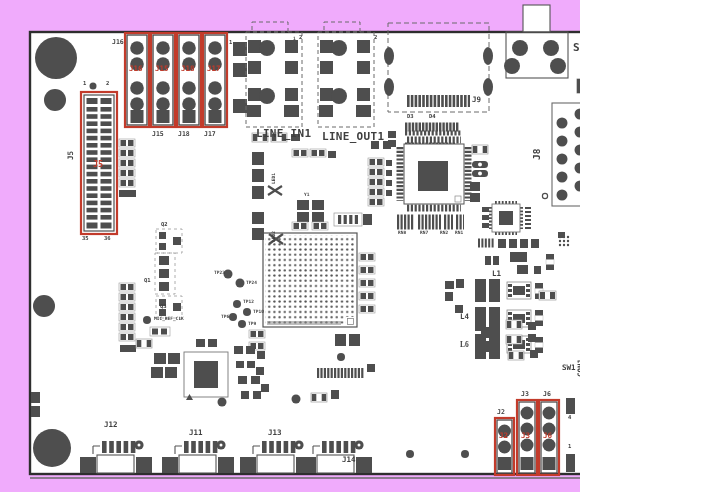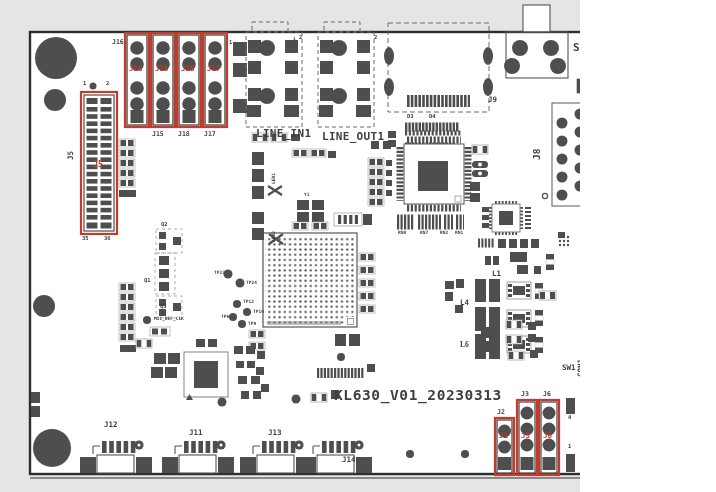--- a/index.html
+++ b/index.html
@@ -1,16 +1,16 @@
 <!DOCTYPE html>
 <html><head>
 <meta charset="utf-8">
 <style>
   html,body{margin:0;padding:0;background:#ffffff;}
-  .stage{position:relative;width:580px;height:492px;background:#e5e5e5;overflow:hidden;
+  .stage{position:relative;width:580px;height:492px;background:#f0abfc;overflow:hidden;
          font-family:"DejaVu Sans Mono","Liberation Mono",monospace;}
   .stage svg{position:absolute;left:0;top:0;}
   .lbl{position:absolute;color:#3f3f3f;font-weight:bold;line-height:1;white-space:nowrap;
        font-family:"DejaVu Sans Mono","Liberation Mono",monospace;}
   .red{color:#c23b2b;}
   .f4{font-size:4.5px;}
   .f5{font-size:5.5px;}
   .f6{font-size:6.5px;}
   .f7{font-size:7.5px;}
   .f8{font-size:8.5px;}
@@ -524,21 +524,21 @@
 <span class="lbl f5" style="left:106px;top:81px;">2</span>
 <span class="lbl f5" style="left:82px;top:236px;">35</span>
 <span class="lbl f5" style="left:104px;top:236px;">36</span>
 
 <span class="lbl f11" style="left:256px;top:128px;">LINE_IN1</span>
 <span class="lbl f11" style="left:322px;top:131px;">LINE_OUT1</span>
 <span class="lbl f4" style="left:293px;top:37px;">1</span>
 <span class="lbl f5" style="left:299px;top:35px;">2</span>
 <span class="lbl f5" style="left:374px;top:35px;">2</span>
 
-<span class="lbl f7" style="left:488px;top:96px;">J9</span>
+<span class="lbl f7" style="left:472px;top:96px;">J9</span>
 <span class="lbl f5" style="left:407px;top:114px;">D3</span>
 <span class="lbl f5" style="left:429px;top:114px;">D4</span>
 
 <span class="lbl f11" style="left:573px;top:42px;">S1</span>
 <span class="lbl f9 rot" style="left:532px;top:160px;">J8</span>
 <span class="lbl f8 rot" style="left:645px;top:276px;">J1</span>
 <span class="lbl f7 rot" style="left:577px;top:377px;">CON1</span>
 
 <span class="lbl f7" style="left:562px;top:364px;">SW1</span>
 <span class="lbl f5" style="left:568px;top:415px;">4</span>
@@ -551,21 +551,20 @@
 <span class="lbl f6" style="left:543px;top:391px;">J6</span>
 <span class="lbl f7 red" style="left:499px;top:432px;">J2</span>
 <span class="lbl f7 red" style="left:521px;top:432px;">J3</span>
 <span class="lbl f7 red" style="left:543px;top:432px;">J6</span>
 
 <span class="lbl f7" style="left:104px;top:421px;">J12</span>
 <span class="lbl f7" style="left:189px;top:429px;">J11</span>
 <span class="lbl f7" style="left:268px;top:429px;">J13</span>
 <span class="lbl f7" style="left:342px;top:456px;">J14</span>
 
-<span class="lbl f14" style="left:334px;top:388px;">KL630_V01_20230313</span>
 
 <span class="lbl f5" style="left:161px;top:222px;">Q2</span>
 <span class="lbl f5" style="left:144px;top:278px;">Q1</span>
 <span class="lbl f5" style="left:160px;top:304px;">Q3</span>
 <span class="lbl f4" style="left:154px;top:317px;">MIC_REF_CLK</span>
 <span class="lbl f4" style="left:304px;top:193px;">Y1</span>
 <span class="lbl f4 rot" style="left:272px;top:184px;">LED1</span>
 <span class="lbl f4 rot" style="left:272px;top:242px;">LED2</span>
 
 <span class="lbl f4" style="left:214px;top:271px;">TP23</span>
@@ -574,16 +573,16 @@
 <span class="lbl f4" style="left:253px;top:310px;">TP10</span>
 <span class="lbl f4" style="left:221px;top:315px;">TP6</span>
 <span class="lbl f4" style="left:248px;top:322px;">TP9</span>
 
 <span class="lbl f4" style="left:398px;top:231px;">RN8</span>
 <span class="lbl f4" style="left:420px;top:231px;">RN7</span>
 <span class="lbl f4" style="left:440px;top:231px;">RN2</span>
 <span class="lbl f4" style="left:455px;top:231px;">RN1</span>
 
 <span class="lbl f7" style="left:492px;top:270px;">L1</span>
-<span class="lbl f7" style="left:460px;top:299px;">L4</span>
+<span class="lbl f7" style="left:460px;top:313px;">L4</span>
 <span class="lbl f7" style="left:460px;top:341px;font-family:Liberation Serif, serif;">L6</span>
 
 </div>
 
 </body></html>

